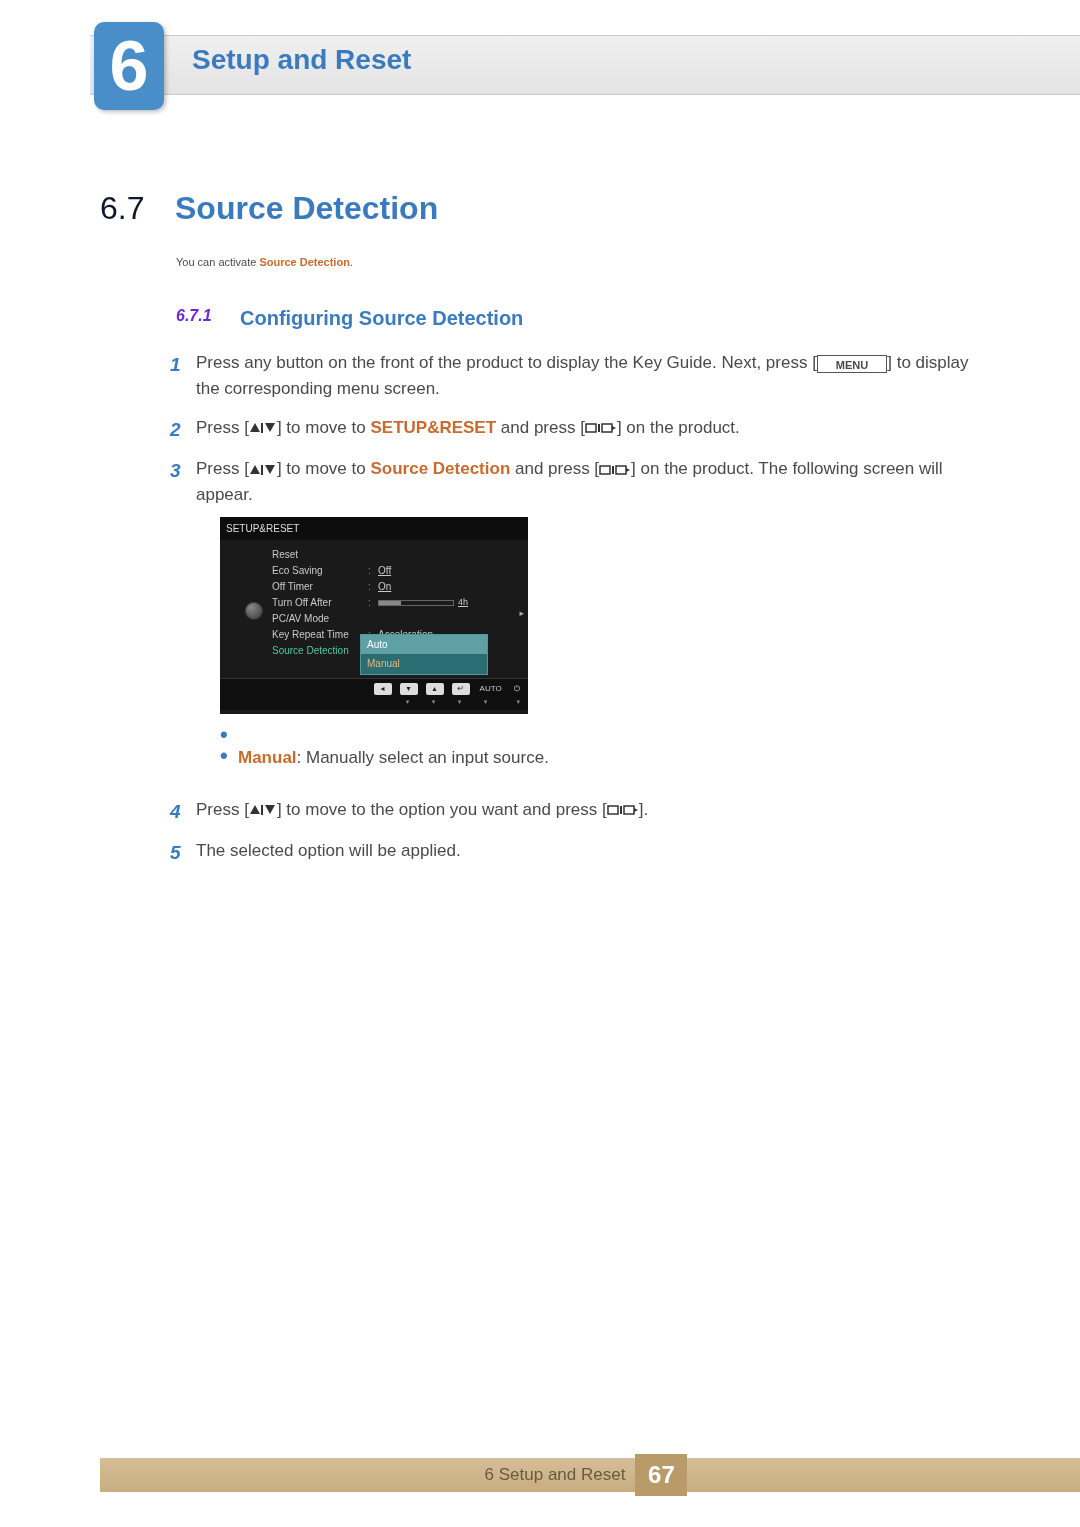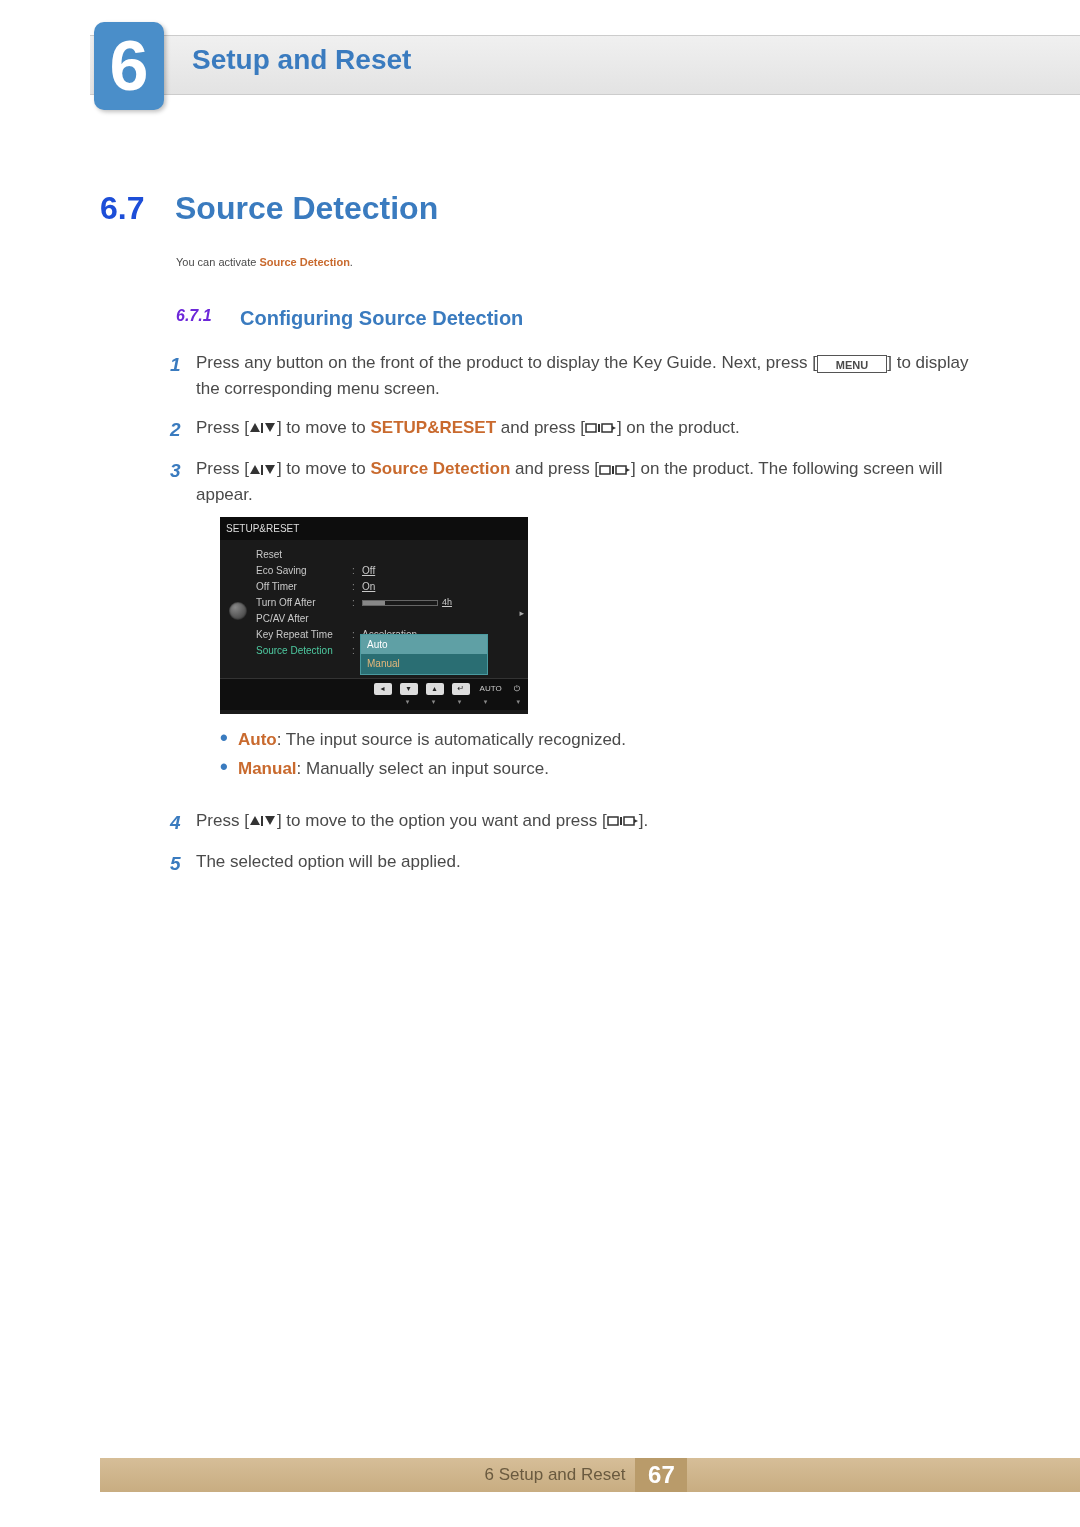--- a/index.html
+++ b/index.html
@@ -37,22 +37,22 @@
     position: absolute;
     top: 44px; left: 192px;
     font-size: 28px;
     font-weight: bold;
     color: #3a7bbf;
   }
   .section-num {
     position: absolute;
     top: 190px; left: 100px;
     font-size: 32px;
-    font-weight: bold;
-    color: #1d4ed8;
+    font-weight: normal;
+    color: #0f172a;
   }
   .section-title {
     position: absolute;
     top: 190px; left: 175px;
     font-size: 32px;
     font-weight: bold;
     color: #3a7bbf;
   }
   .intro {
     position: absolute;
@@ -126,20 +126,21 @@
   }
   .osd-title {
     background: #0d0d0d;
     color: #ddd;
     padding: 4px 6px;
     font-size: 10px;
   }
   .osd-body {
     display: flex;
     padding: 6px 4px 2px 4px;
+    margin-left: 16px;
   }
   .osd-left {
     width: 28px;
     display: flex;
     align-items: center;
     justify-content: center;
   }
   .osd-gear {
     width: 18px; height: 18px;
     border-radius: 50%;
@@ -255,21 +256,21 @@
     background: linear-gradient(to bottom, #d6be98, #c8ad81);
     display: flex;
     justify-content: center;
     align-items: center;
     font-size: 17px;
     color: #6a5a3f;
   }
   .footer .ftxt { margin-right: 10px; }
   .footer .pagebox {
     width: 52px;
-    height: 34px;
+    height: 42px;
     background: #b99b6a;
     color: #fff;
     font-size: 24px;
     font-weight: bold;
     display: flex;
     align-items: center;
     justify-content: center;
     margin-right: 8px;
   }
 </style>
@@ -357,21 +358,21 @@
                   <span class="osd-label">Off Timer</span>
                   <span class="osd-colon">:</span>
                   <span class="osd-val">On</span>
                 </div>
               <div class="osd-row">
                   <span class="osd-label">Turn Off After</span>
                   <span class="osd-colon">:</span>
                   <span class="osd-val"><span class="osd-slider"><span class="osd-slider-fill"></span></span><span class="osd-slider-val">4h</span></span>
                 </div>
               <div class="osd-row">
-                  <span class="osd-label">PC/AV After</span>
+                  <span class="osd-label">PC/AV Mode</span>
                 </div>
               <div class="osd-row">
                   <span class="osd-label">Key Repeat Time</span>
                   <span class="osd-colon">:</span>
                   <span class="osd-val">Acceleration</span>
                 </div>
               <div class="osd-row active">
                   <span class="osd-label">Source Detection</span>
                   <span class="osd-colon">:</span>
                 </div>
@@ -398,21 +399,20 @@
               <span>▾</span>
               <span class="auto-w"> </span>
               <span class="auto-w">▾</span>
           </div>
         </div>
       </div>
 
       <div class="bullets">
         <div class="brow">
             <span class="dot">•</span>
-            <span><span class="hl">Auto</span><span>: The input source is automatically recognized.</span></span>
           </div>
         <div class="brow">
             <span class="dot">•</span>
             <span><span class="hl">Manual</span><span>: Manually select an input source.</span></span>
           </div>
       </div>
     </div>
   </div>
 
   <div class="step">

